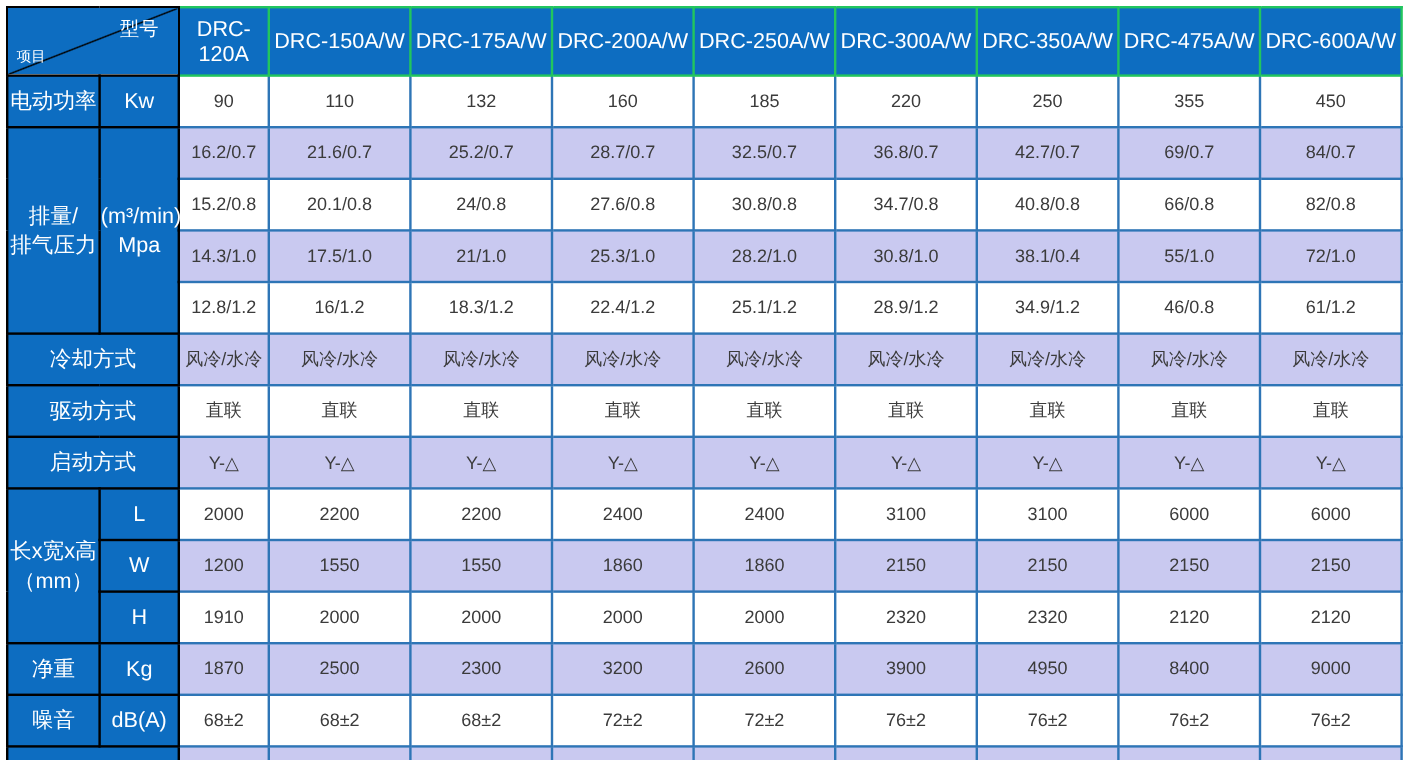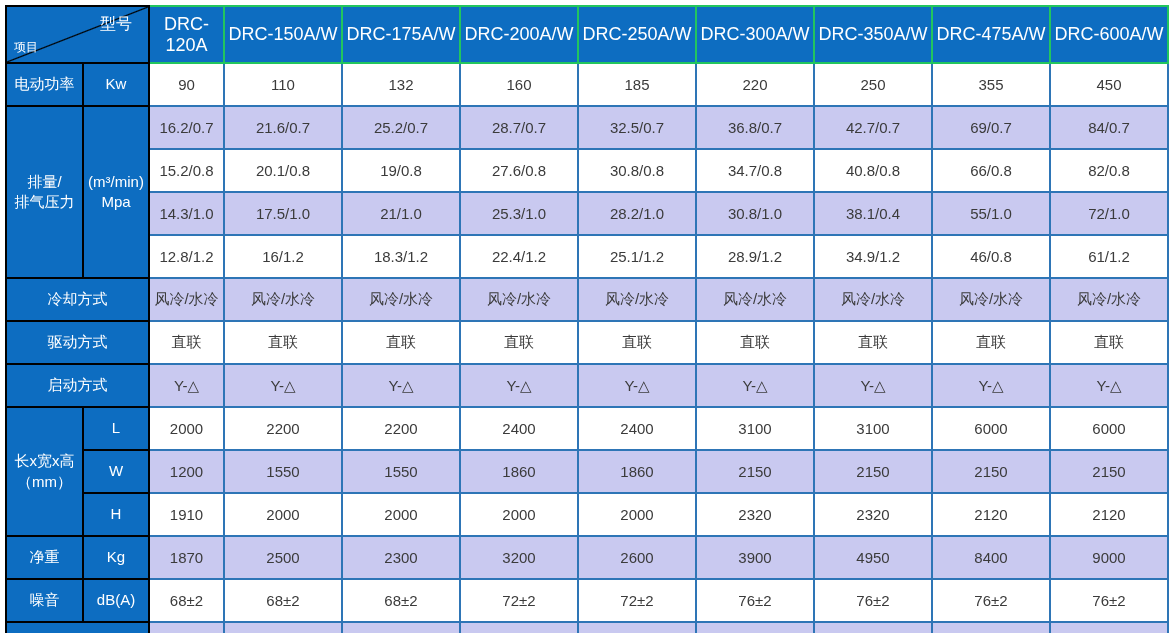--- a/index.html
+++ b/index.html
@@ -24,21 +24,21 @@
 
   
   th.corner{background:var(--blue);border:2px solid var(--label-border);position:relative;}
   .corner-inner{position:absolute;inset:0;
     background:linear-gradient(to bottom right,transparent calc(50% - 1.2px),#000 50%,transparent calc(50% + 1.2px));}
   .corner-model{position:absolute;top:7px;right:16px;color:#fff;font-size:16px;text-align:right;}
   .corner-item{position:absolute;bottom:6px;left:7px;color:#fff;font-size:12px;}
 
   
   tbody tr{height:43px;}
-  td.lbl,td.unit{background:var(--blue);color:#ffffff;font-size:15px;
+  td.lbl,td.unit{background:var(--blue);color:#ffffff;font-size:18px;
     border:2px solid var(--label-border);white-space:pre-line;line-height:1.35;}
 
   
   td.val{background:#ffffff;color:var(--text-dark);font-size:15px;
     border:2px solid var(--data-border);}
   tr.shaded td.val{background:var(--lav);}
 </style>
 </head>
 <body>
 
@@ -100,21 +100,21 @@
           <td class="val">28.7/0.7</td>
           <td class="val">32.5/0.7</td>
           <td class="val">36.8/0.7</td>
           <td class="val">42.7/0.7</td>
           <td class="val">69/0.7</td>
           <td class="val">84/0.7</td>
         </tr>
         <tr>
           <td class="val">15.2/0.8</td>
           <td class="val">20.1/0.8</td>
-          <td class="val">19/0.8</td>
+          <td class="val">24/0.8</td>
           <td class="val">27.6/0.8</td>
           <td class="val">30.8/0.8</td>
           <td class="val">34.7/0.8</td>
           <td class="val">40.8/0.8</td>
           <td class="val">66/0.8</td>
           <td class="val">82/0.8</td>
         </tr>
         <tr class="shaded">
           <td class="val">14.3/1.0</td>
           <td class="val">17.5/1.0</td>

